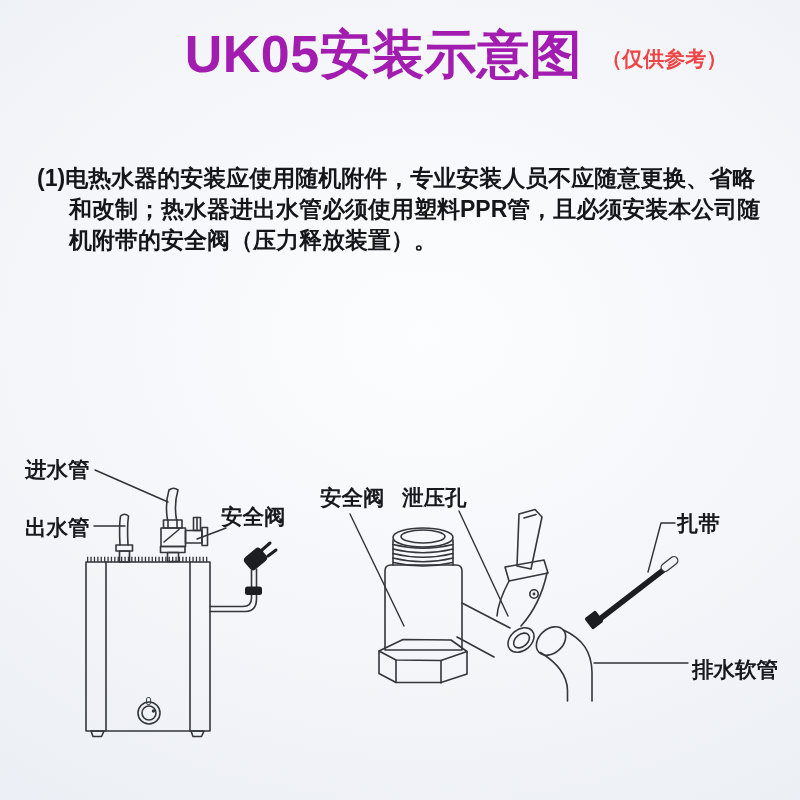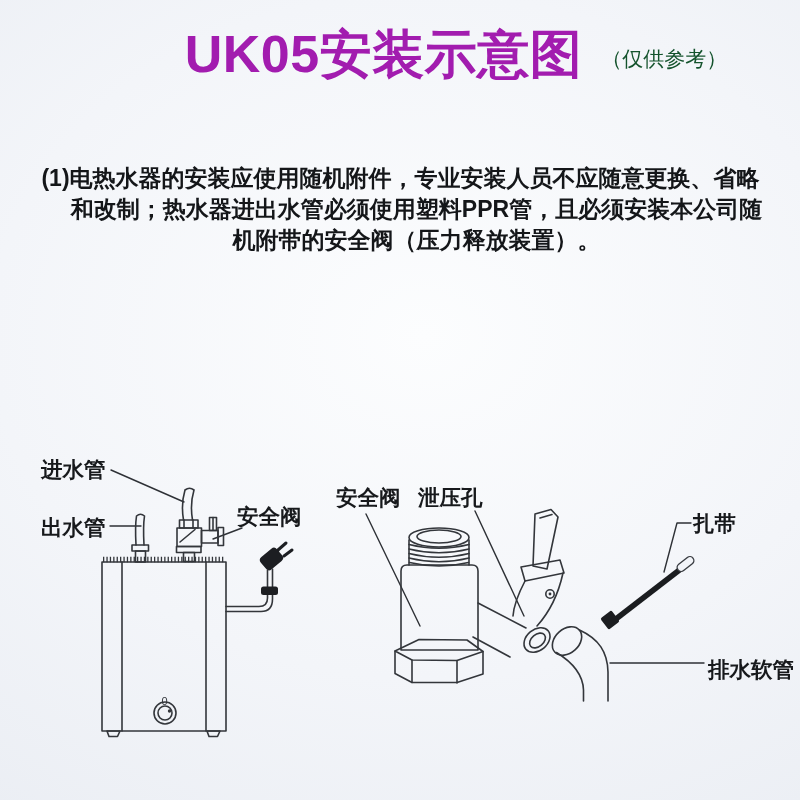--- a/index.html
+++ b/index.html
@@ -9,27 +9,27 @@
     font-family:"Liberation Sans", sans-serif;
     color:#141619;
   }
   .title-row{
     position:absolute;top:20px;left:0;width:100%;
     display:flex;justify-content:center;align-items:baseline;
     transform:translateX(56px);
     white-space:nowrap;
   }
   .title-main{font-size:52px;font-weight:700;color:#a21caf;letter-spacing:0.5px}
-  .title-note{font-size:21px;font-weight:400;color:#14532d;position:relative;top:-6px;margin-left:19px}
+  .title-note{font-size:21px;font-weight:700;color:#ef4444;position:relative;top:-6px;margin-left:19px}
   .instructions{
     position:absolute;top:163px;left:37px;width:727px;
-    font-size:23px;line-height:31px;font-weight:700;color:#141619;text-align:center;
+    font-size:23px;line-height:31px;font-weight:700;color:#141619;
   }
   .ins{margin:0;padding-left:32px;text-indent:-32px;letter-spacing:0}
-  .diagram{position:absolute;top:440px;left:16px;width:720px;height:360px}
+  .diagram{position:absolute;top:440px;left:0;width:720px;height:360px}
   .diagram svg{display:block;width:800px;height:360px}
   .art{fill:none;stroke:#33363b;stroke-width:1.6;stroke-linecap:round;stroke-linejoin:round}
   .leader{fill:none;stroke:#2e3136;stroke-width:1.4;stroke-linecap:round;stroke-linejoin:round}
   .hatch{stroke:#33363b;stroke-width:5.5;stroke-dasharray:1.3 2.1;fill:none}
   .dlabel{font-family:"Liberation Sans",sans-serif;font-size:21.5px;font-weight:700;fill:#17191c}
 </style>
 </head>
 <body>
 
 <div class="title-row">

